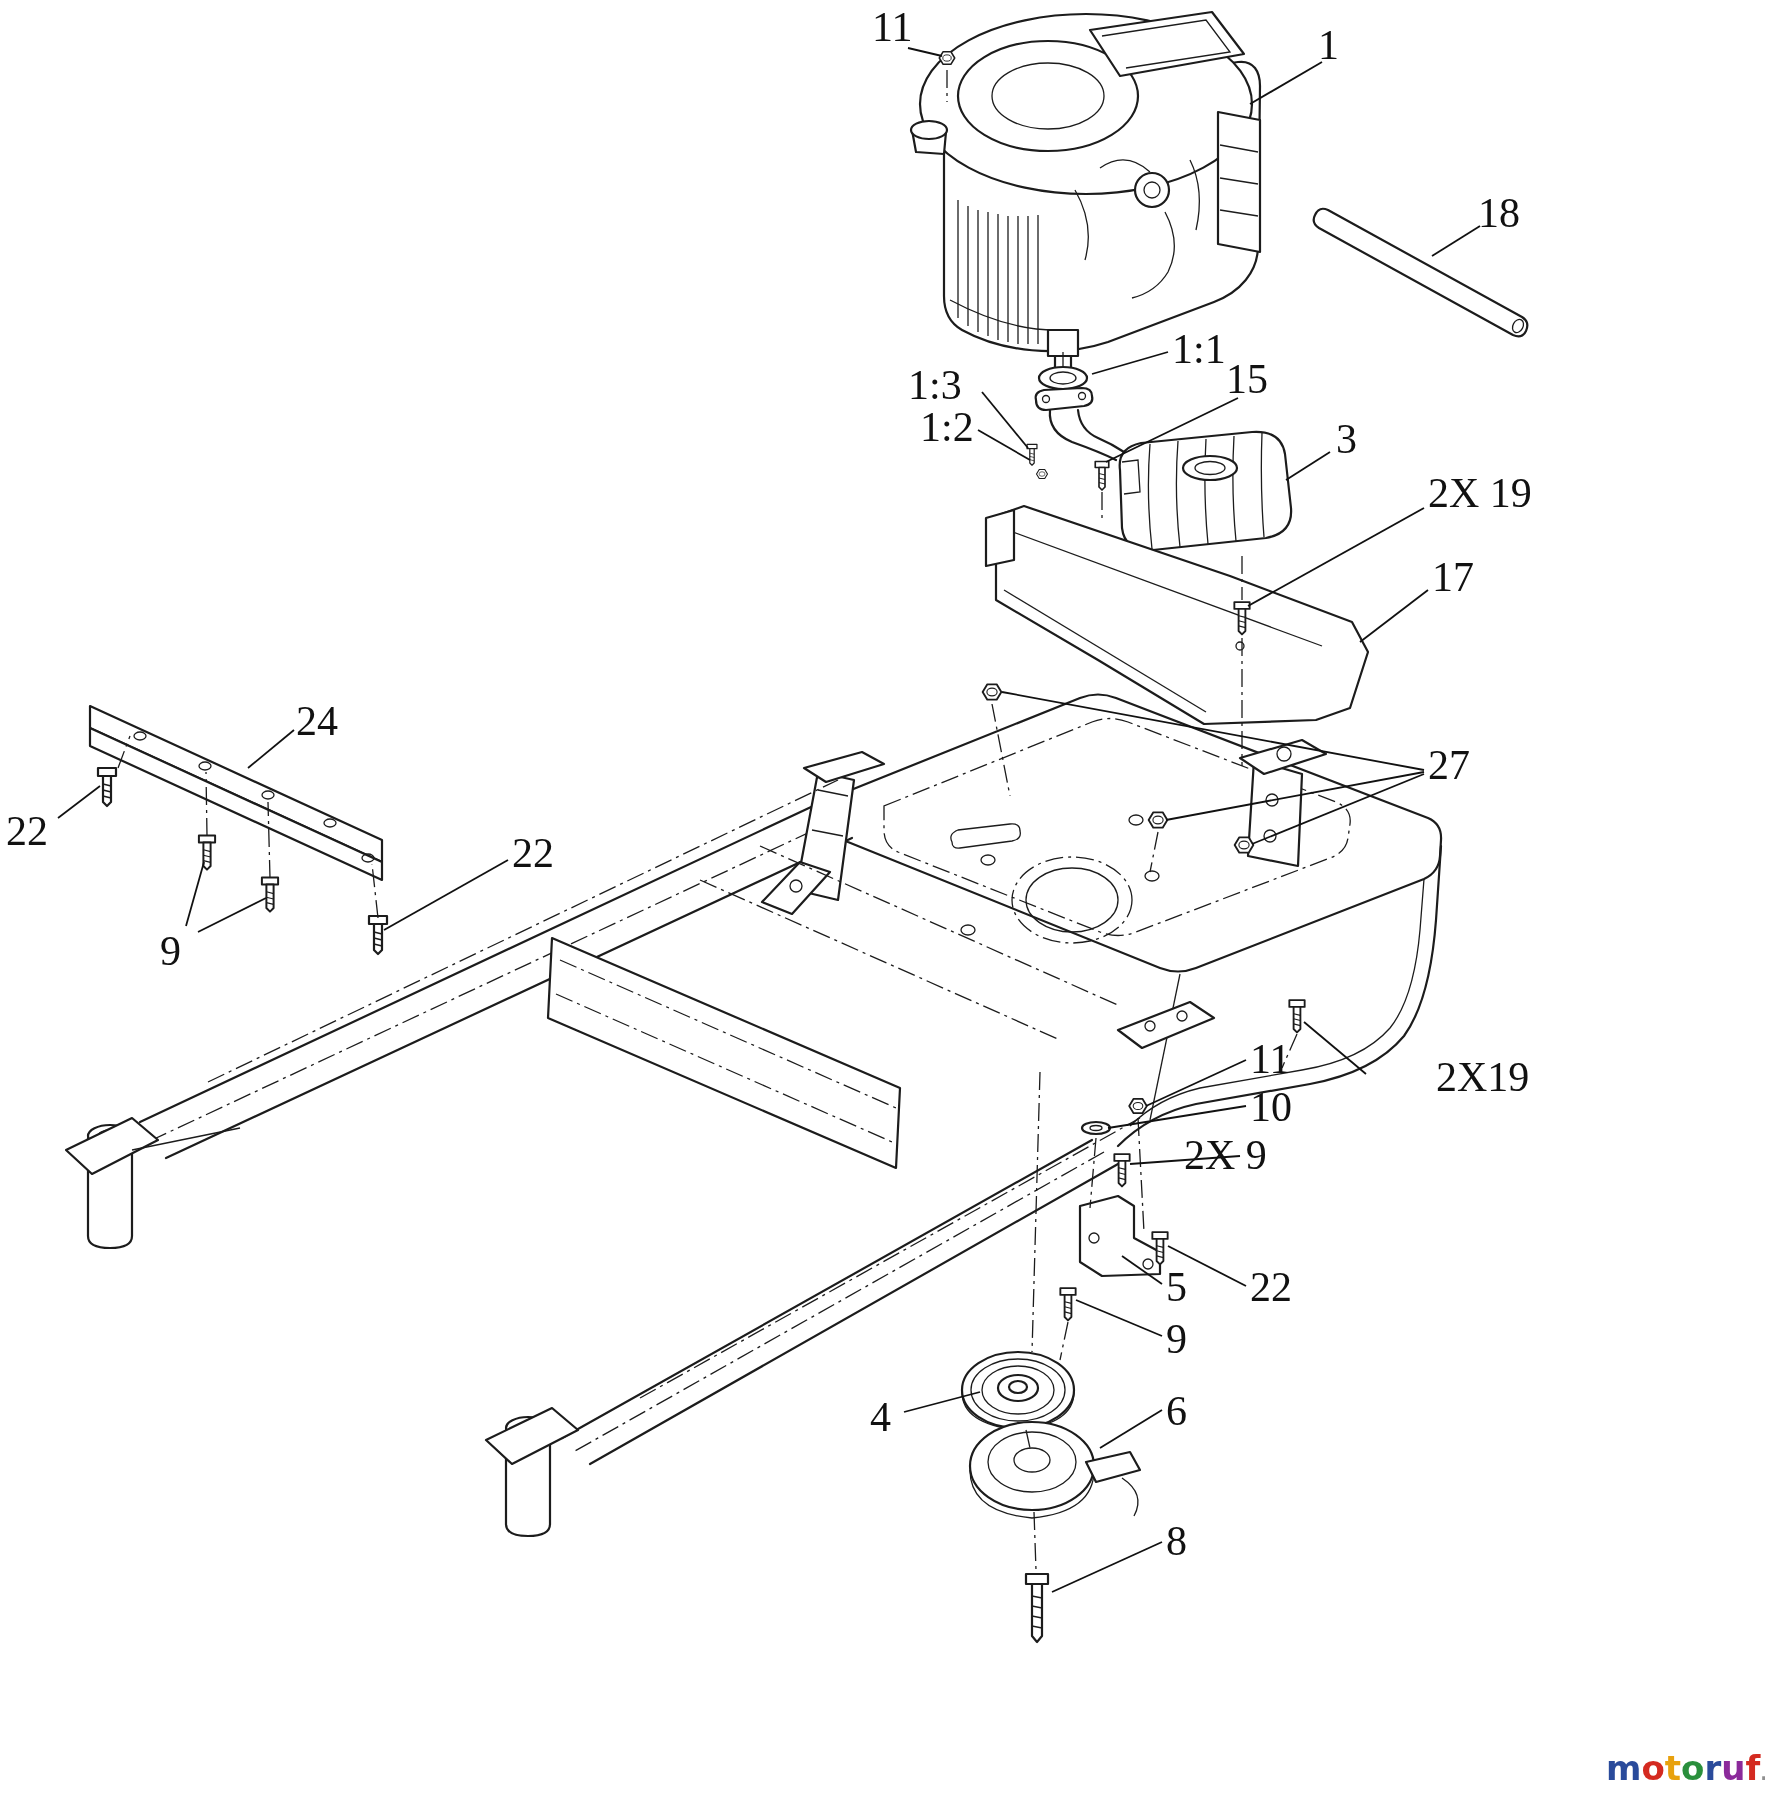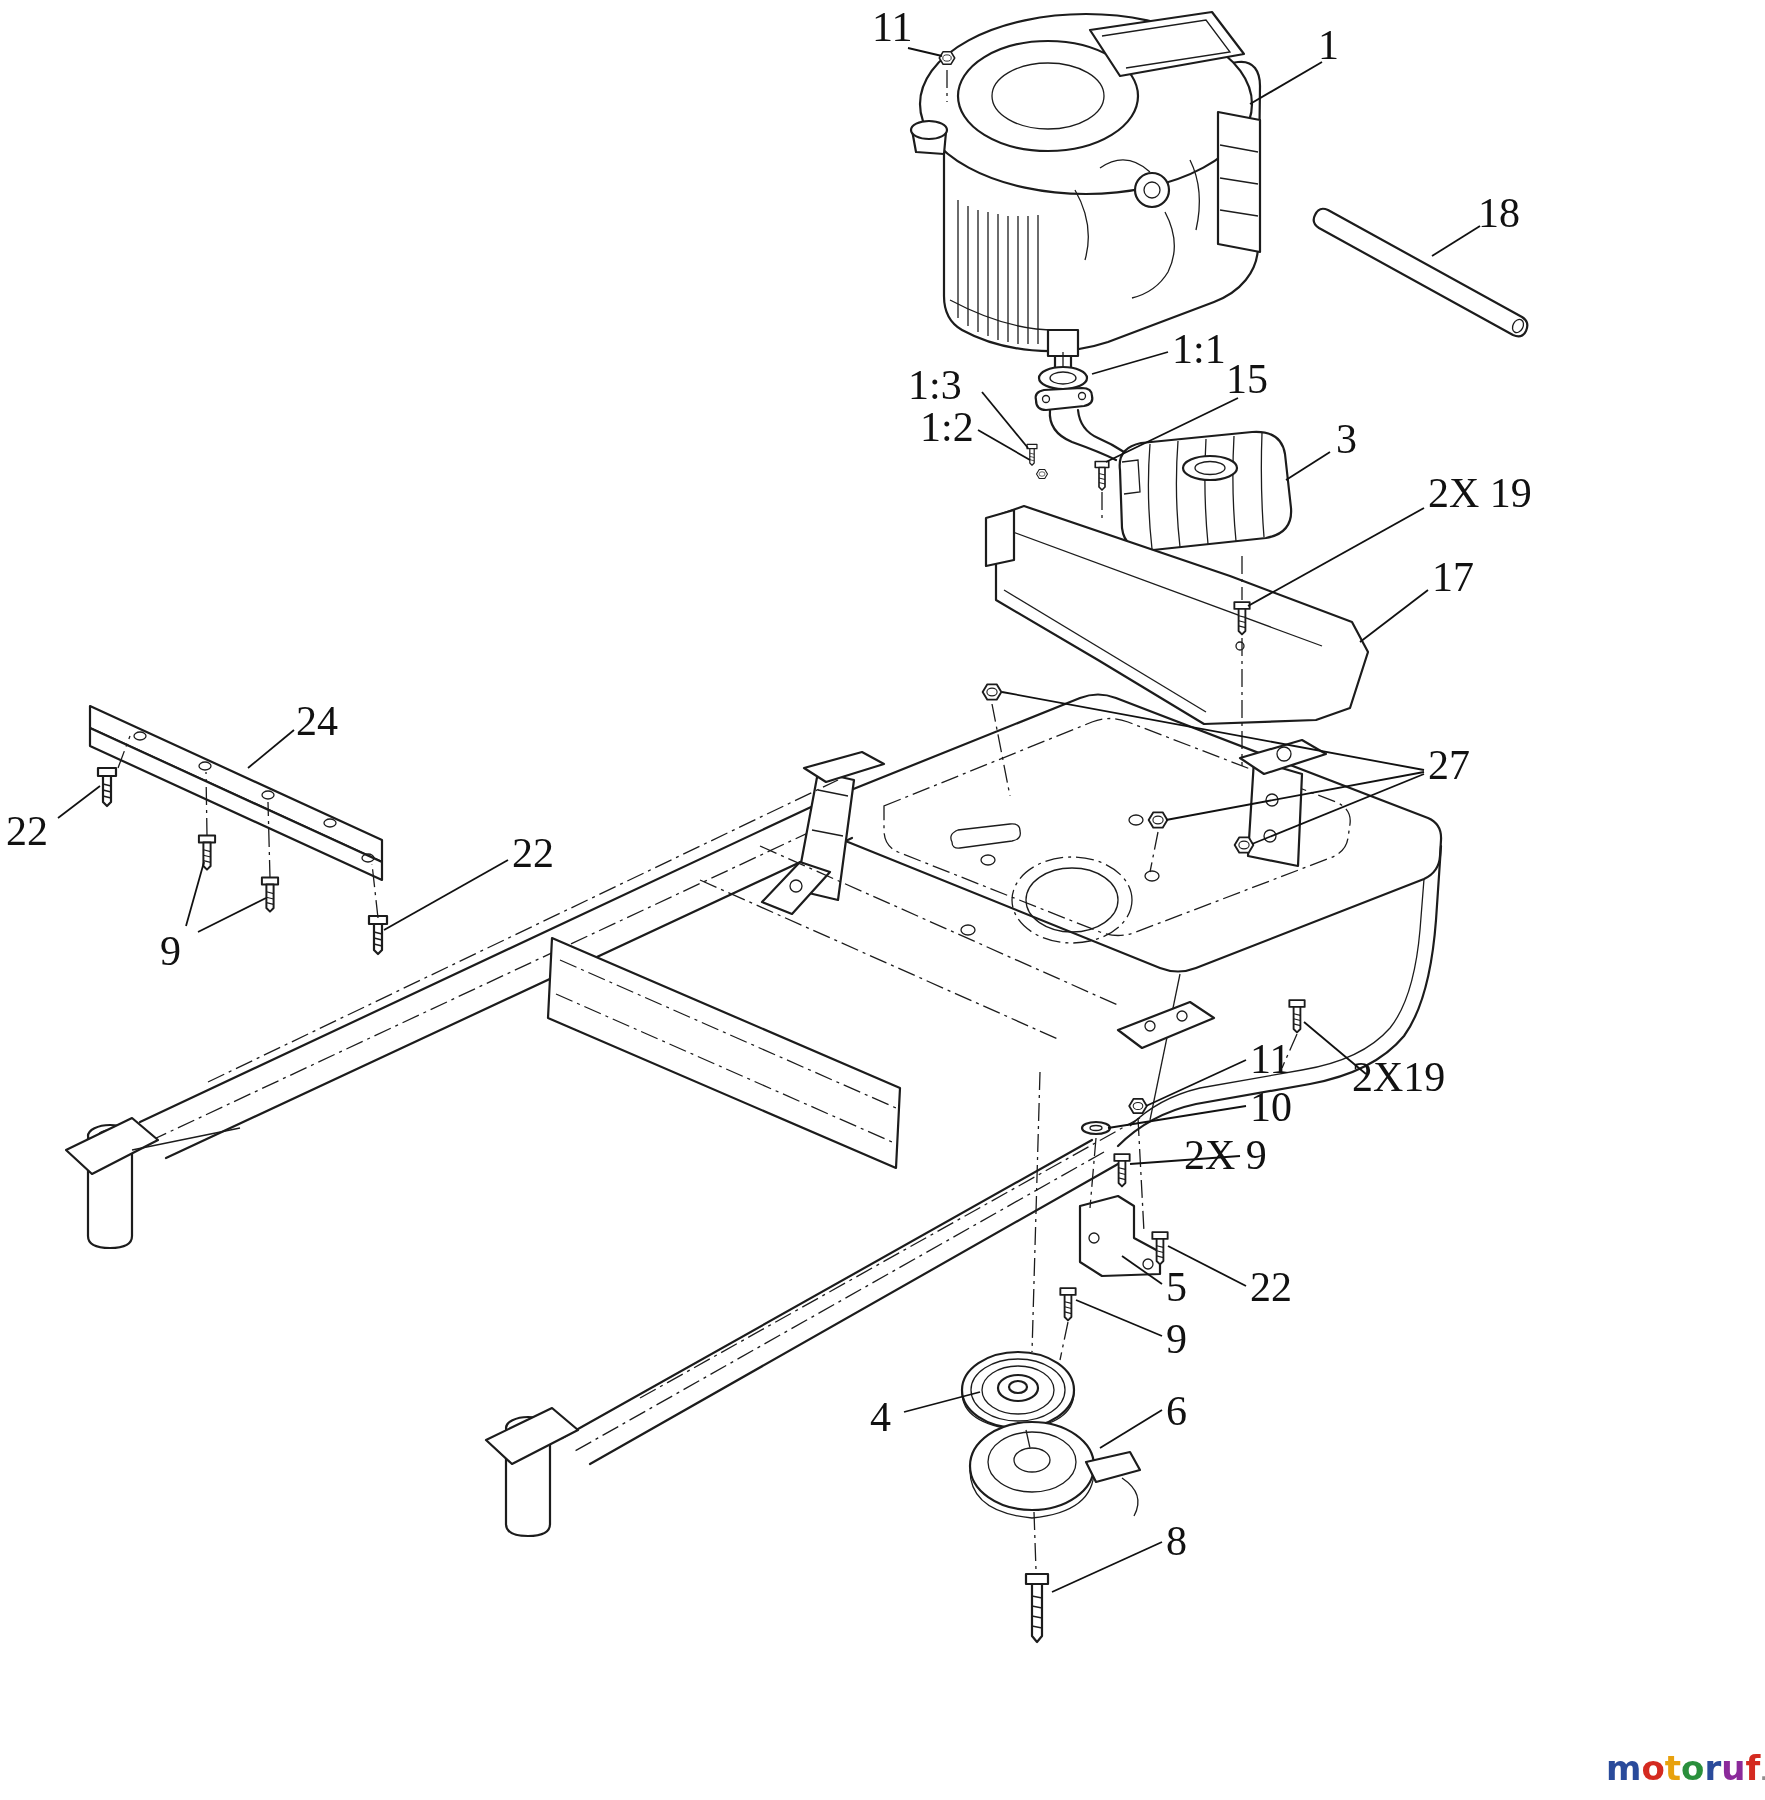--- a/index.html
+++ b/index.html
@@ -301,21 +301,21 @@
 <div class="callout" style="left:908px;top:364px">1:3</div>
 <div class="callout" style="left:920px;top:406px">1:2</div>
 <div class="callout" style="left:1336px;top:418px">3</div>
 <div class="callout" style="left:1428px;top:472px">2X 19</div>
 <div class="callout" style="left:1432px;top:556px">17</div>
 <div class="callout" style="left:296px;top:700px">24</div>
 <div class="callout" style="left:6px;top:810px">22</div>
 <div class="callout" style="left:160px;top:930px">9</div>
 <div class="callout" style="left:512px;top:832px">22</div>
 <div class="callout" style="left:1428px;top:744px">27</div>
-<div class="callout" style="left:1352px;top:1056px">2X19</div>
+<div class="callout" style="left:1436px;top:1056px">2X19</div>
 <div class="callout" style="left:1250px;top:1038px">11</div>
 <div class="callout" style="left:1250px;top:1086px">10</div>
 <div class="callout" style="left:1184px;top:1134px">2X 9</div>
 <div class="callout" style="left:1166px;top:1266px">5</div>
 <div class="callout" style="left:1250px;top:1266px">22</div>
 <div class="callout" style="left:1166px;top:1318px">9</div>
 <div class="callout" style="left:870px;top:1396px">4</div>
 <div class="callout" style="left:1166px;top:1390px">6</div>
 <div class="callout" style="left:1166px;top:1520px">8</div>
 

